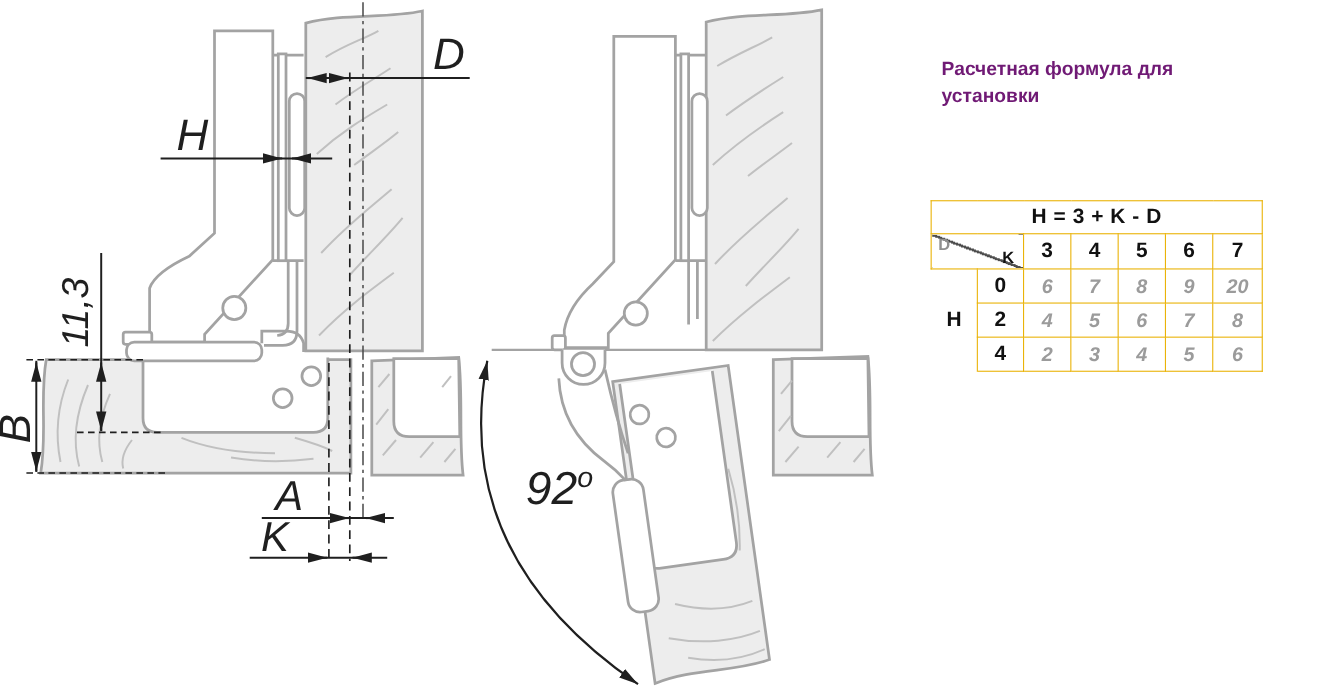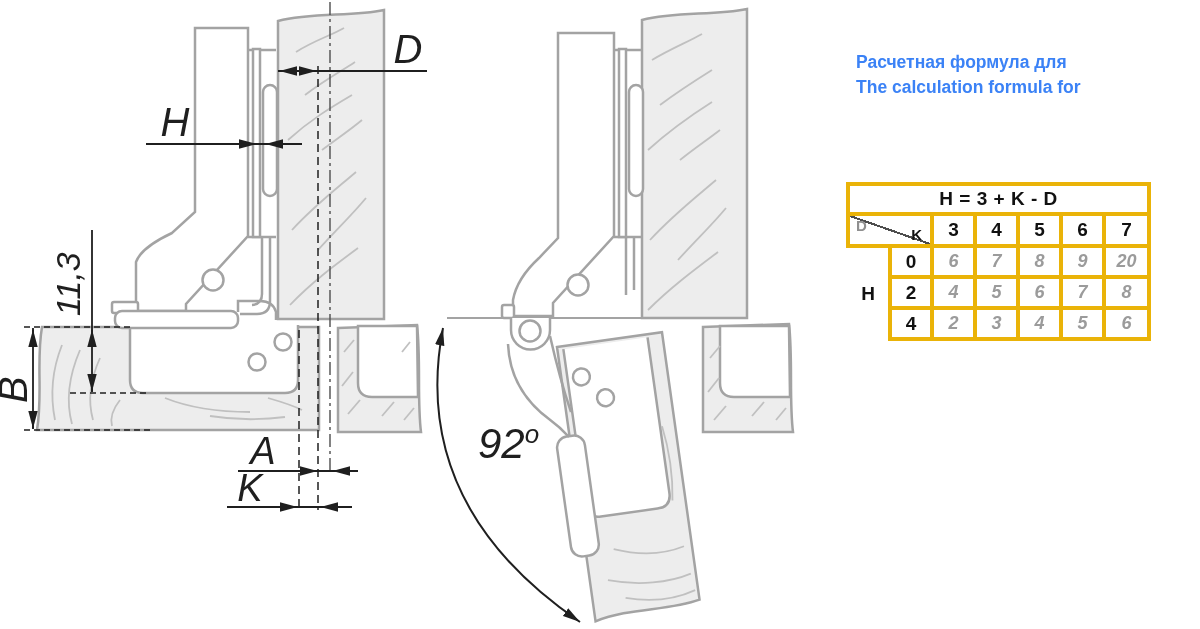--- a/index.html
+++ b/index.html
@@ -1,23 +1,23 @@
 <!DOCTYPE html>
 <html><head>
 <meta charset="utf-8">
 <style>
   html,body{margin:0;padding:0;background:#fff;}
   .stage{position:relative;width:1200px;height:629px;background:#ffffff;overflow:hidden;
          font-family:"Liberation Sans", sans-serif;}
   .drawing{position:absolute;left:0;top:0;width:840px;height:629px;}
   .right-panel{position:absolute;left:856px;top:50px;width:330px;}
-  .title-block{font-weight:bold;font-size:17.5px;line-height:25px;color:#3b82f6;}
+  .title-block{font-weight:bold;font-size:17.5px;line-height:25px;color:#701a75;}
   .calc-table{border-collapse:collapse;position:absolute;left:846px;top:182px;
               table-layout:fixed;color:#111;}
-  .calc-table td{border:4px solid #eab308;text-align:center;vertical-align:middle;
+  .calc-table td{border:1px solid #eab308;text-align:center;vertical-align:middle;
                  padding:0;font-size:19px;font-weight:bold;overflow:hidden;}
   .calc-table td.formula{font-size:19px;letter-spacing:.5px;}
   .calc-table td.val{color:#9b9b9b;font-style:italic;font-size:18px;}
   .calc-table td.axis{border-left:none;border-bottom:none;}
   .calc-table td.diag{position:relative;
      background:linear-gradient(to top right,transparent 48%,#4d4d4d 48%,#4d4d4d 52%,transparent 52%);}
   .diag .d{position:absolute;left:6px;top:1px;color:#8f8f8f;font-size:15px;}
   .diag .k{position:absolute;right:8px;bottom:1px;color:#111;font-size:15px;}
   svg text{font-family:"Liberation Sans", sans-serif;}
 </style>
@@ -195,21 +195,21 @@
       <path d="M443,328 Q409,505 580,622" fill="none" stroke="#1f1f1f" stroke-width="2" marker-start="url(#arr)" marker-end="url(#arr)"></path>
       <text x="478" y="458" font-size="42" font-style="italic" fill="#1f1f1f">
         <tspan>92</tspan><tspan dy="-15" font-size="26">o</tspan>
       </text>
     </g>
   </svg>
 
   <div class="right-panel">
     <div class="title-block">
       <div>Расчетная формула для</div>
-      <div>The calculation formula for</div>
+      <div>установки</div>
     </div>
   </div>
 
   <table class="calc-table">
     <colgroup>
       <col style="width:42px">
         <col style="width:42px">
         <col style="width:43px">
         <col style="width:43px">
       <col style="width:43px">

